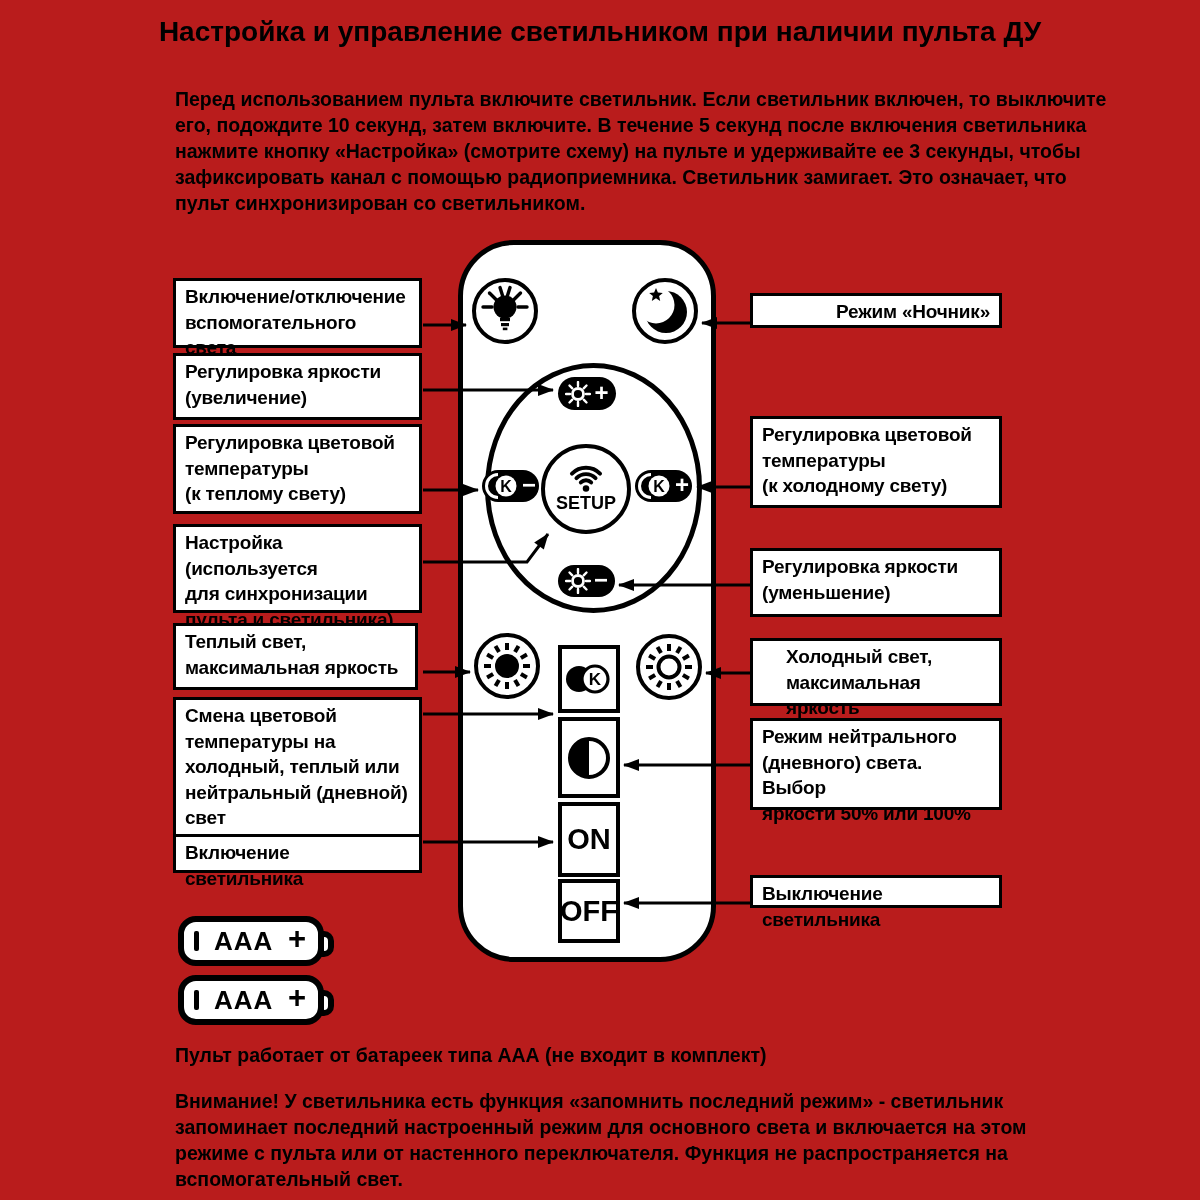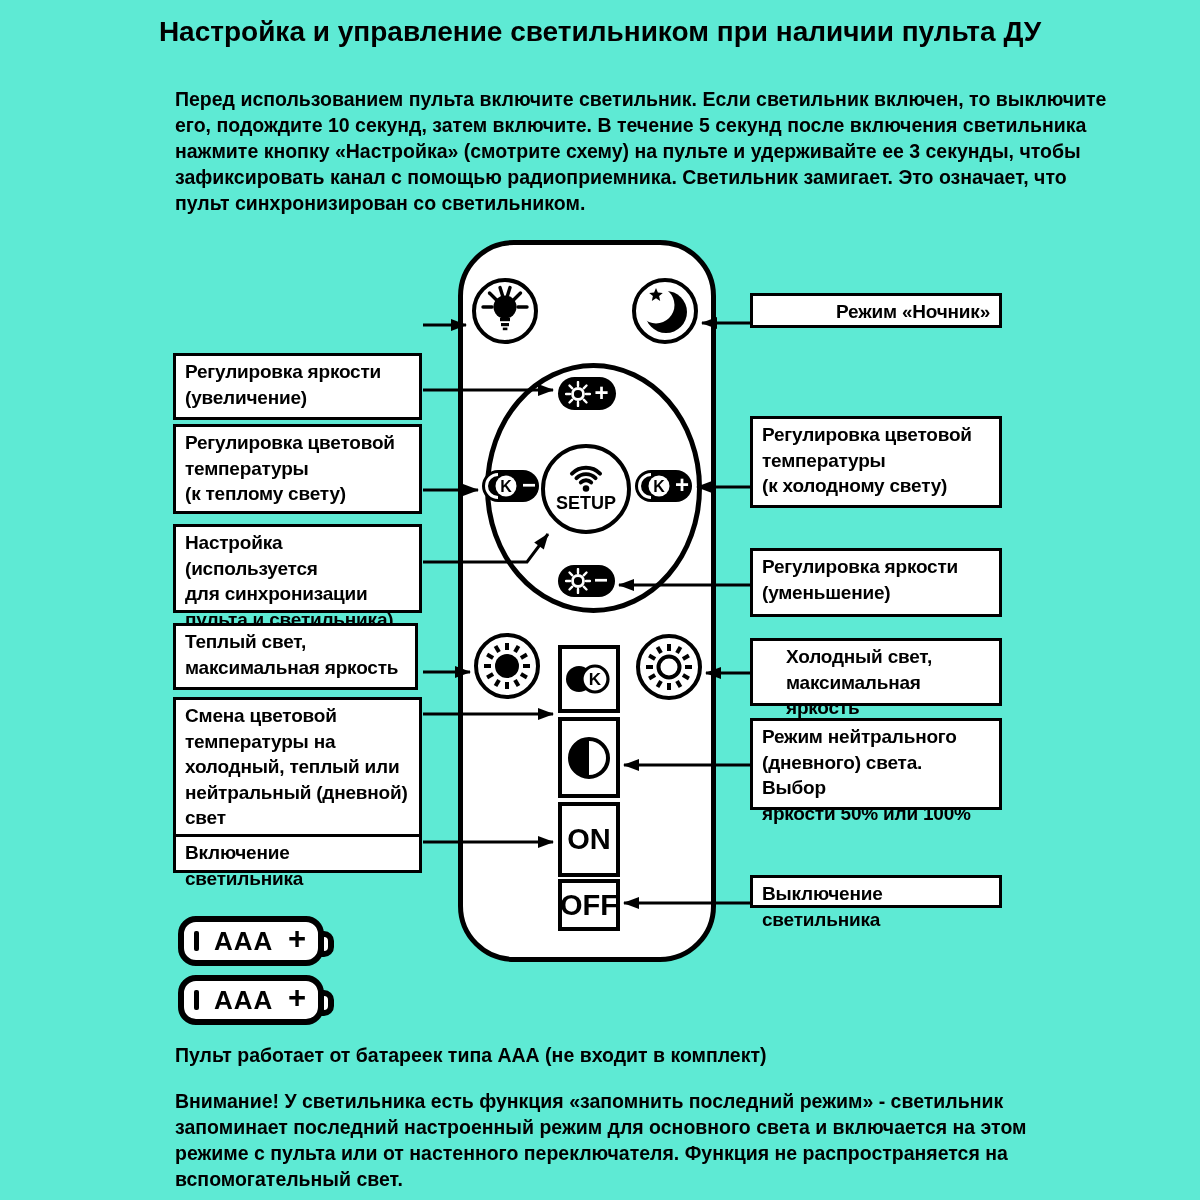--- a/index.html
+++ b/index.html
@@ -1,16 +1,16 @@
 <!DOCTYPE html>
 <html><head>
 <meta charset="utf-8">
 <style>
   html,body{margin:0;padding:0;background:#fff;}
-  .page{position:relative;width:1200px;height:1200px;background:#5eead4;overflow:hidden;
+  .page{position:relative;width:1200px;height:1200px;background:#b91c1c;overflow:hidden;
         font-family:"Liberation Sans","DejaVu Sans",sans-serif;color:#000;}
   .abs{position:absolute;}
   .title{left:0;top:16px;width:1200px;text-align:center;font-size:28px;font-weight:700;margin:0;}
   .para{font-size:19.5px;font-weight:700;line-height:26px;white-space:pre-line;margin:0;}
   .callout{border:3px solid #000;background:#fff;z-index:10;box-sizing:border-box;
            padding:3px 9px;font-size:19px;font-weight:700;line-height:25.5px;letter-spacing:-0.2px;}
   .callout span{white-space:pre-line;display:block;}
   .remote{left:458px;top:240px;width:258px;height:722px;border:5px solid #000;border-radius:56px;
           background:#fff;box-sizing:border-box;z-index:1;}
   .circle-btn{position:absolute;border:4px solid #000;border-radius:50%;box-sizing:border-box;
@@ -43,20 +43,24 @@
 <div class="page">
 
   <h1 class="abs title">Настройка и управление светильником при наличии пульта ДУ</h1>
 
   <p class="abs para" style="left:175px;top:86px;width:1010px;">Перед использованием пульта включите светильник. Если светильник включен, то выключите
 его, подождите 10 секунд, затем включите. В течение 5 секунд после включения светильника
 нажмите кнопку «Настройка» (смотрите схему) на пульте и удерживайте ее 3 секунды, чтобы
 зафиксировать канал с помощью радиоприемника. Светильник замигает. Это означает, что
 пульт синхронизирован со светильником.</p>
 
+  <div class="abs callout" style="left:173px;top:278px;width:249px;height:70px;">
+      <span>Включение/отключение
+вспомогательного света</span>
+    </div>
   <div class="abs callout" style="left:173px;top:353px;width:249px;height:67px;">
       <span>Регулировка яркости
 (увеличение)</span>
     </div>
   <div class="abs callout" style="left:173px;top:424px;width:249px;height:90px;">
       <span>Регулировка цветовой
 температуры
 (к теплому свету)</span>
     </div>
   <div class="abs callout" style="left:173px;top:524px;width:249px;height:89px;">
@@ -246,21 +250,21 @@
     </div>
 
     <div class="stack-btn" style="top:472px;height:81px;">
       <svg width="48" height="48" viewBox="0 0 48 48">
         <circle cx="24" cy="24" r="19" fill="#fff" stroke="#000" stroke-width="4"></circle>
         <path d="M24,5 A19,19 0 0 0 24,43 Z" fill="#000"></path>
       </svg>
     </div>
 
     <div class="stack-btn" style="top:557px;height:75px;">ON</div>
-    <div class="stack-btn" style="top:634px;height:52px;">OFF</div>
+    <div class="stack-btn" style="top:634px;height:64px;">OFF</div>
   </div>
 
   <svg class="abs connector-layer" width="1200" height="1200">
     <defs>
       <marker id="arr" markerUnits="userSpaceOnUse" markerWidth="18" markerHeight="14" refX="16" refY="7" orient="auto">
         <path d="M1,1 L17,7 L1,13 Z" fill="#000"></path>
       </marker>
     </defs>
     <path class="cline" d="M423,325 H466" marker-end="url(#arr)"></path>
     <path class="cline" d="M423,390 H553" marker-end="url(#arr)"></path>

